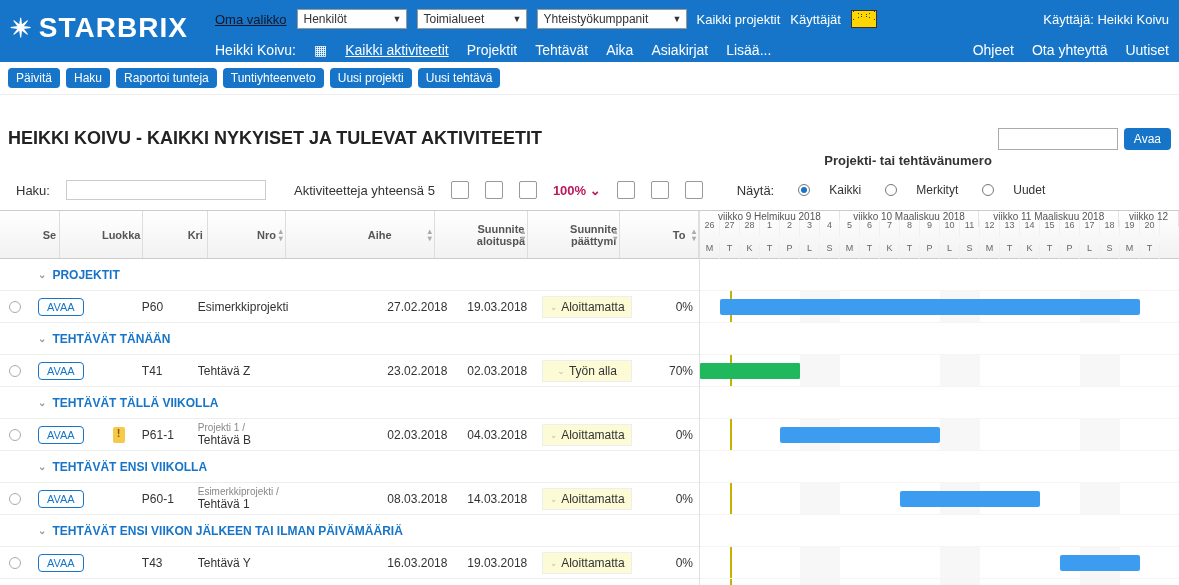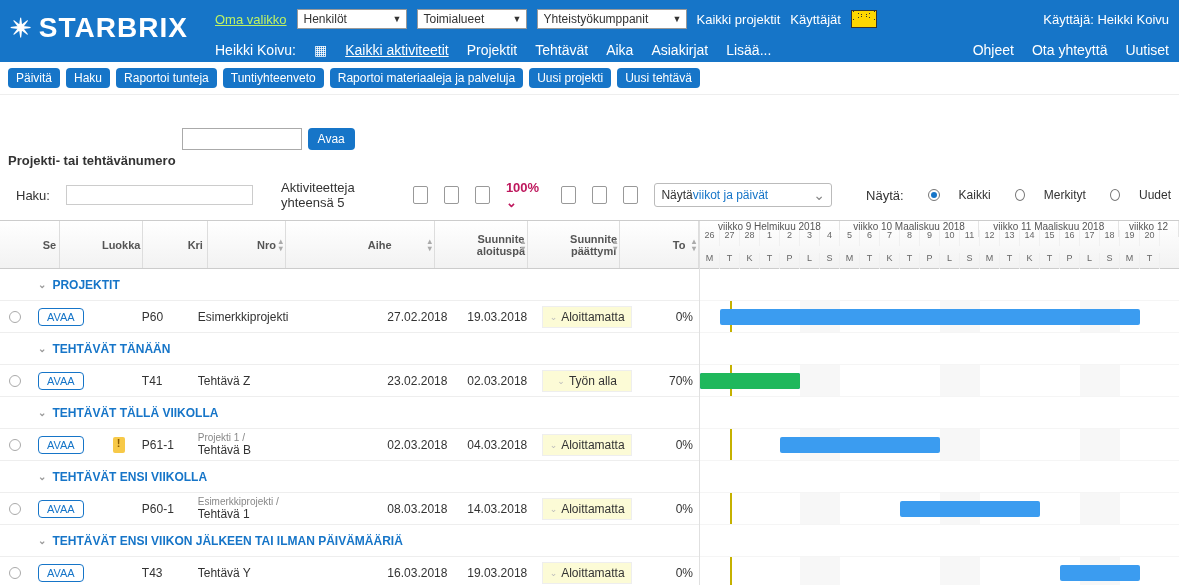--- a/index.html
+++ b/index.html
@@ -1,21 +1,21 @@
 <!DOCTYPE html>
 <html><head>
 <meta charset="utf-8">
 <style>
 * { margin:0; padding:0; box-sizing:border-box; font-family:Arial,Helvetica,sans-serif; }
 body { width:1179px; height:585px; background:#fff; overflow:hidden; font-size:12px; color:#333; }
 .topbar { background:#1675c8; height:62px; position:relative; }
 .logo { position:absolute; left:10px; top:12px; color:#fff; font-size:28px; font-weight:bold; letter-spacing:1px; display:flex; align-items:center; gap:6px; }
 .logo-icon { font-size:26px; }
 .top-row1 { position:absolute; top:8px; left:215px; right:10px; height:22px; display:flex; align-items:center; gap:10px; }
-.top-link { color:#bef264; text-decoration:underline; font-size:13px; cursor:pointer; }
+.top-link { color:#0f172a; text-decoration:underline; font-size:13px; cursor:pointer; }
 .top-select { background:#fff; border:1px solid #999; height:20px; padding:0 18px 0 6px; font-size:12px; position:relative; min-width:110px; display:inline-flex; align-items:center; }
 .top-select::after { content:"▼"; position:absolute; right:4px; font-size:9px; color:#333; }
 .spacer { flex:1; }
 .top-plain { color:#fff; font-size:13px; cursor:pointer; }
 .mail-icon { background:#ffd700; border:1px solid #333; width:26px; height:18px; display:inline-block; position:relative; }
 .mail-icon::before { content:""; position:absolute; top:0; left:0; right:0; height:9px; background:linear-gradient(to bottom right, transparent 49%, #333 49%, #333 51%, transparent 51%), linear-gradient(to bottom left, transparent 49%, #333 49%, #333 51%, transparent 51%); }
 .user-label { color:#fff; font-size:13px; }
 .top-row2 { position:absolute; top:40px; left:215px; right:10px; height:20px; display:flex; align-items:center; gap:18px; }
 .nav-link { color:#fff; font-size:14px; cursor:pointer; }
 .nav-link.u { text-decoration:underline; }
@@ -122,46 +122,42 @@
     <span class="nav-link">Ota yhteyttä</span>
     <span class="nav-link">Uutiset</span>
   </div>
 </div>
 
 <div class="action-bar">
   <span class="pill">Päivitä</span>
   <span class="pill">Haku</span>
   <span class="pill">Raportoi tunteja</span>
   <span class="pill">Tuntiyhteenveto</span>
-  <span class="pill">Raportoi materiaaleja ja palveluja</span>
   <span class="pill">Uusi projekti</span>
   <span class="pill">Uusi tehtävä</span>
 </div>
 
 <div class="title-row">
+  <div class="page-title">HEIKKI KOIVU - KAIKKI NYKYISET JA TULEVAT AKTIVITEETIT</div>
   <span class="proj-label">Projekti- tai tehtävänumero</span>
   <input class="proj-input" style="">
   <span class="open-btn">Avaa</span>
 </div>
 
 <div class="toolbar">
   <span class="haku-label">Haku:</span>
   <input class="haku-input" style="">
   <span class="act-count">Aktiviteetteja yhteensä 5</span>
   <span class="tool-icon"></span>
   <span class="tool-icon"></span>
   <span class="tool-icon"></span>
   <span class="zoom-text"><span>100%</span> ⌄</span>
   <span class="tool-icon"></span>
   <span class="tool-icon"></span>
   <span class="tool-icon"></span>
-  <span class="view-select">
-      <span>Näytä </span>
-      <span class="blue">viikot ja päivät</span>
-    </span>
   <span class="show-label">Näytä:</span>
   <span class="radio on"></span>
     <span>Kaikki</span>
   <span class="radio"></span>
     <span>Merkityt</span>
   <span class="radio"></span>
     <span>Uudet</span>
 </div>
 
 <div class="grid-wrap">

